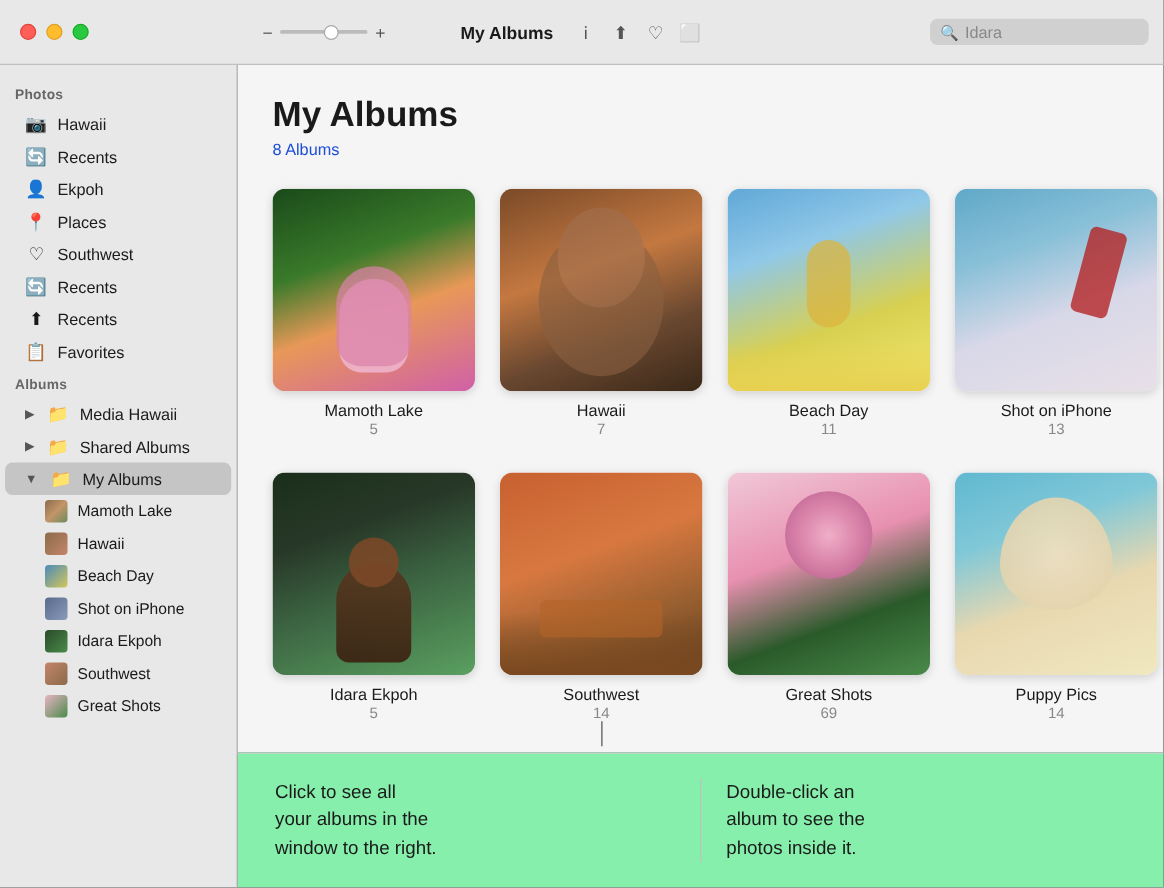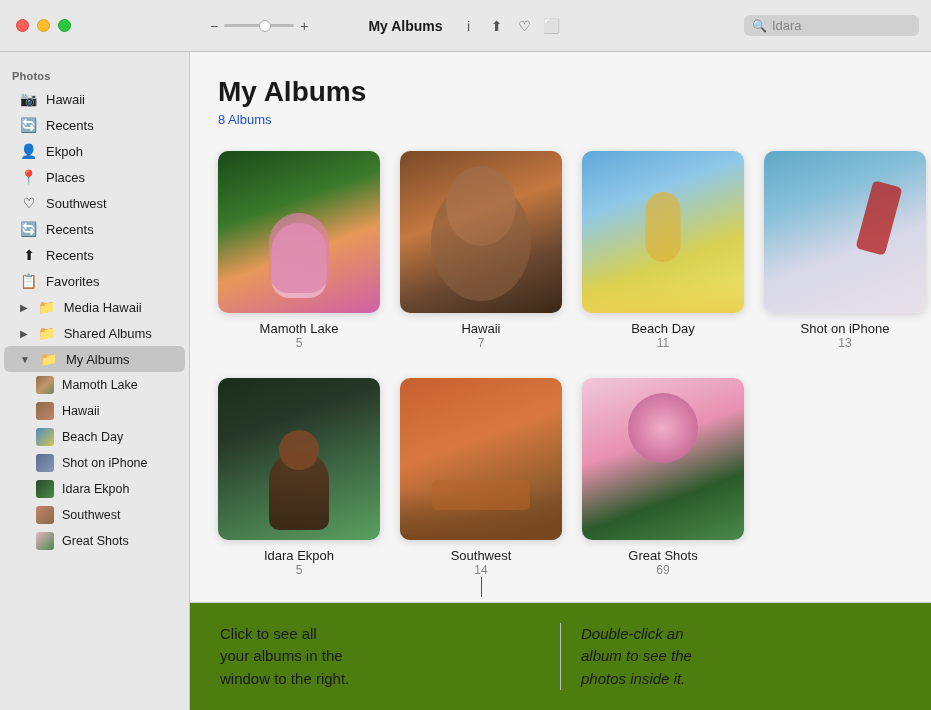--- a/index.html
+++ b/index.html
@@ -258,37 +258,36 @@
       left: 50%;
       transform: translateX(-50%);
       width: 60px;
       height: 80px;
       background: rgba(220,130,170,0.7);
       border-radius: 30px 30px 20px 20px;
     }
 
     
     .callout-area {
-      background: #4d7c0f;
+      background: #86efac;
       border-top: 1px solid #d0d0d0;
       padding: 20px 30px;
       display: flex;
       gap: 0;
       flex-shrink: 0;
       position: relative;
     }
     .callout-left {
       flex: 1;
       padding-right: 20px;
     }
     .callout-right {
       flex: 1;
       padding-left: 20px;
       border-left: 1px solid #c0c0c0;
-      font-style: italic;
     }
     .callout-text {
       font-size: 15px;
       line-height: 1.5;
       color: #1a1a1a;
       font-weight: 400;
     }
 
     
     .sidebar::-webkit-scrollbar { width: 6px; }
@@ -360,20 +359,21 @@
     </div>
     <div class="sidebar-item">
       <div class="sidebar-icon">⬆</div>
       <span>Recents</span>
     </div>
     <div class="sidebar-item">
       <div class="sidebar-icon">📋</div>
       <span>Favorites</span>
     </div>
 
+    <div class="sidebar-section-label">Albums</div>
 
     <div class="sidebar-item">
       <span class="sidebar-disclosure">▶</span>
       <div class="sidebar-icon">📁</div>
       <span>Media Hawaii</span>
     </div>
     <div class="sidebar-item">
       <span class="sidebar-disclosure">▶</span>
       <div class="sidebar-icon">📁</div>
       <span>Shared Albums</span>
@@ -492,20 +492,29 @@
         <div class="album-item">
           <div class="album-cover">
             <div class="album-cover-inner" style="background: linear-gradient(160deg, #f0c8d8 0%, #e890b0 40%, #2a5a2a 70%, #4a8a4a 100%); position:relative; overflow:hidden;">
               <div style="position:absolute; top:15px; left:50%; transform:translateX(-50%); width:70px; height:70px; background:radial-gradient(circle, #f0b0c8 0%, #d880a8 50%, #b05888 100%); border-radius:50%; opacity:0.95;"></div>
             </div>
           </div>
           <div class="album-name">Great Shots</div>
           <div class="album-count">69</div>
         </div>
 
+        <div class="album-item">
+          <div class="album-cover">
+            <div class="album-cover-inner" style="background: linear-gradient(160deg, #60b8d0 0%, #80c8d8 30%, #e8d8b0 60%, #f0e8c0 100%); position:relative; overflow:hidden;">
+              <div style="position:absolute; top:20px; left:50%; transform:translateX(-50%); width:90px; height:90px; background:radial-gradient(circle, #f0e0c0 0%, #e0d0a8 100%); border-radius:50% 50% 50% 50% / 60% 60% 40% 40%; opacity:0.9;"></div>
+            </div>
+          </div>
+          <div class="album-name">Puppy Pics</div>
+          <div class="album-count">14</div>
+        </div>
 
       </div>
     </div>
 
     <div class="callout-area">
       <div class="callout-left">
         <div class="callout-text">Click to see all<br>your albums in the<br>window to the right.</div>
       </div>
       <div class="callout-right">
         <div class="callout-text">Double-click an<br>album to see the<br>photos inside it.</div>

